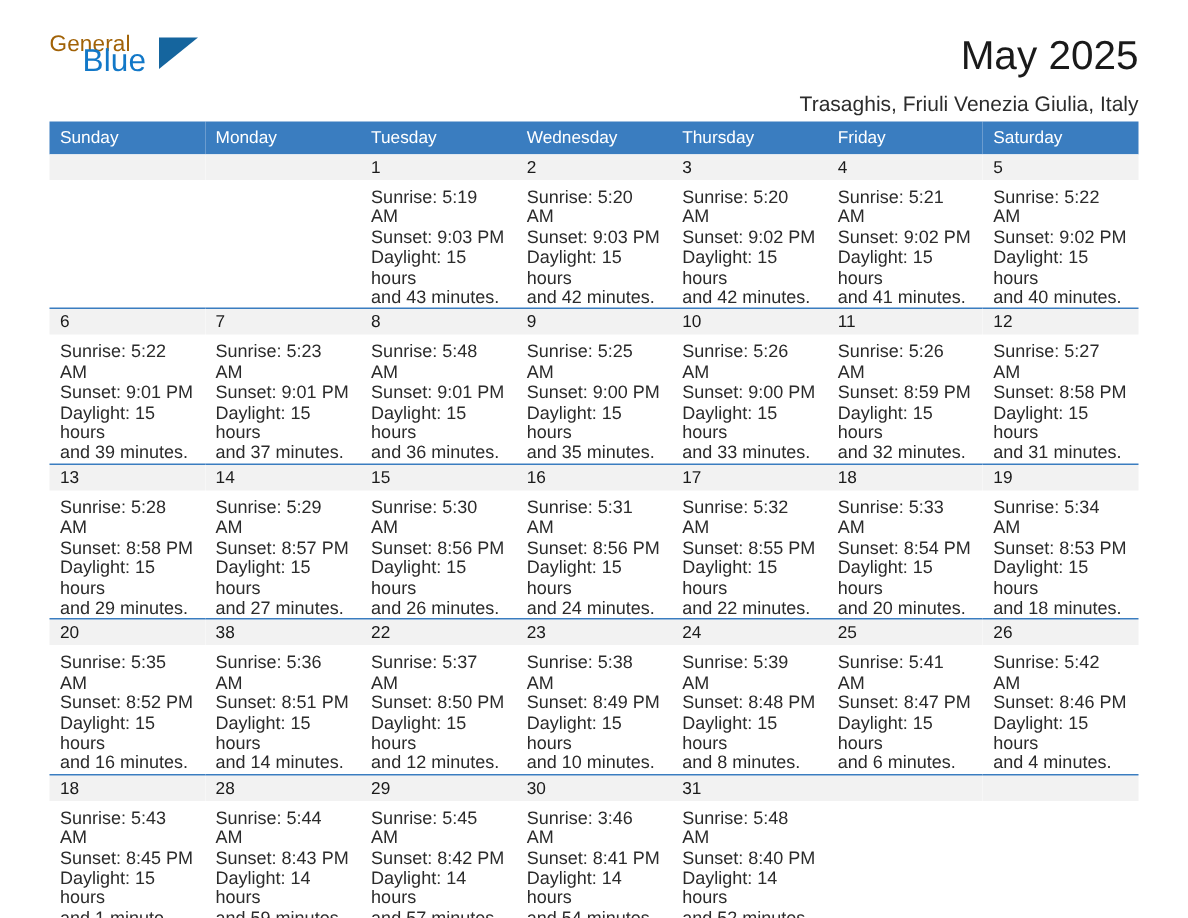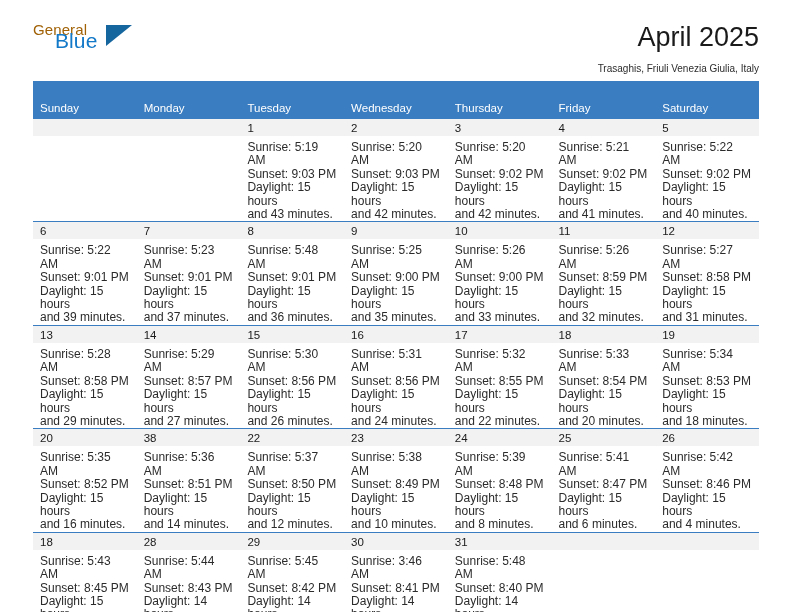--- a/index.html
+++ b/index.html
@@ -71,40 +71,40 @@
   }
   .cal-title {
     font-size: 27px;
     font-weight: normal;
     color: #1a1a1a;
     line-height: 30px;
     white-space: nowrap;
   }
   .cal-subtitle {
     margin-top: 9px;
-    font-size: 10px;
+    font-size: 14px;
     color: #2c2c2c;
     line-height: 16px;
     white-space: nowrap;
   }
 
   
   .calendar {
     margin-top: 13px;
     width: 726px;
     border-collapse: collapse;
     table-layout: fixed;
   }
   .calendar th {
     background: #3a7dc0;
     color: #ffffff;
     font-size: 11.5px;
     font-weight: normal;
     text-align: left;
-    padding: 21px 0 5px 7px;
+    padding: 5px 0 5px 7px;
     height: 19px;
     box-sizing: border-box;
   }
   .calendar td {
     vertical-align: top;
     padding: 0;
     height: 90px;
     border-top: 1px solid #3a7dc0;
     background: #ffffff;
   }
@@ -140,21 +140,21 @@
 
   <div class="topbar">
 
     <div class="logo">
       <span class="logo-general">General</span>
       <span class="logo-tri"></span>
       <span class="logo-blue">Blue</span>
     </div>
 
     <div class="title-wrap">
-      <div class="cal-title">April 2025</div>
+      <div class="cal-title">May 2025</div>
       <div class="cal-subtitle">Trasaghis, Friuli Venezia Giulia, Italy</div>
     </div>
 
   </div>
 
   <table class="calendar">
     <thead>
       <tr>
         <th>Sunday</th>
         <th>Monday</th>

